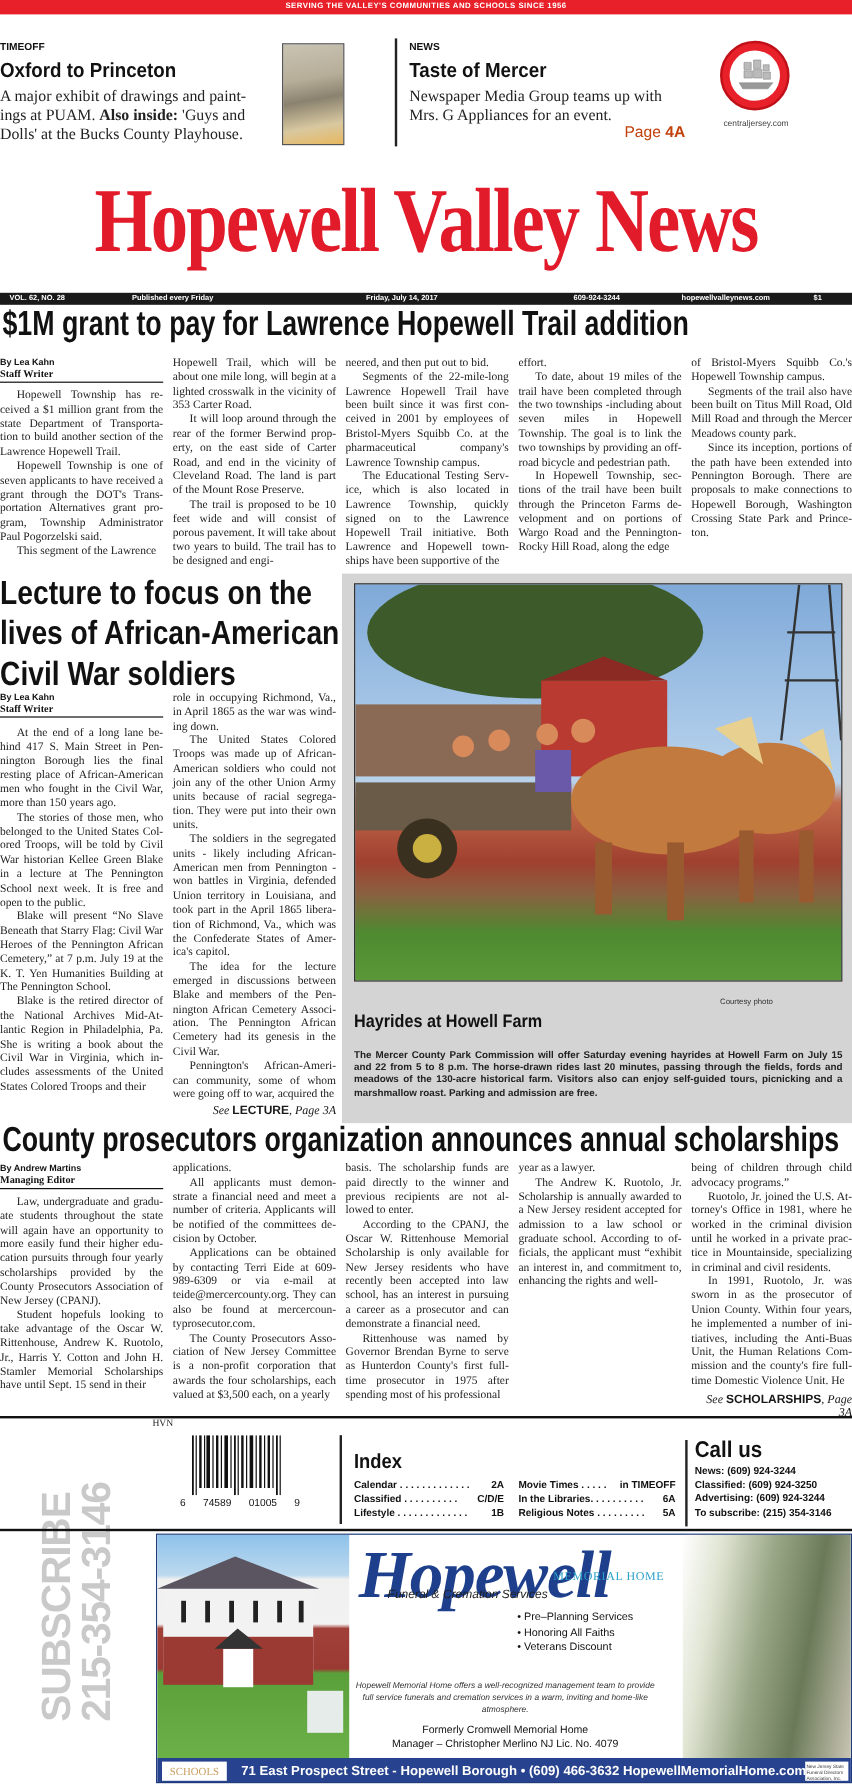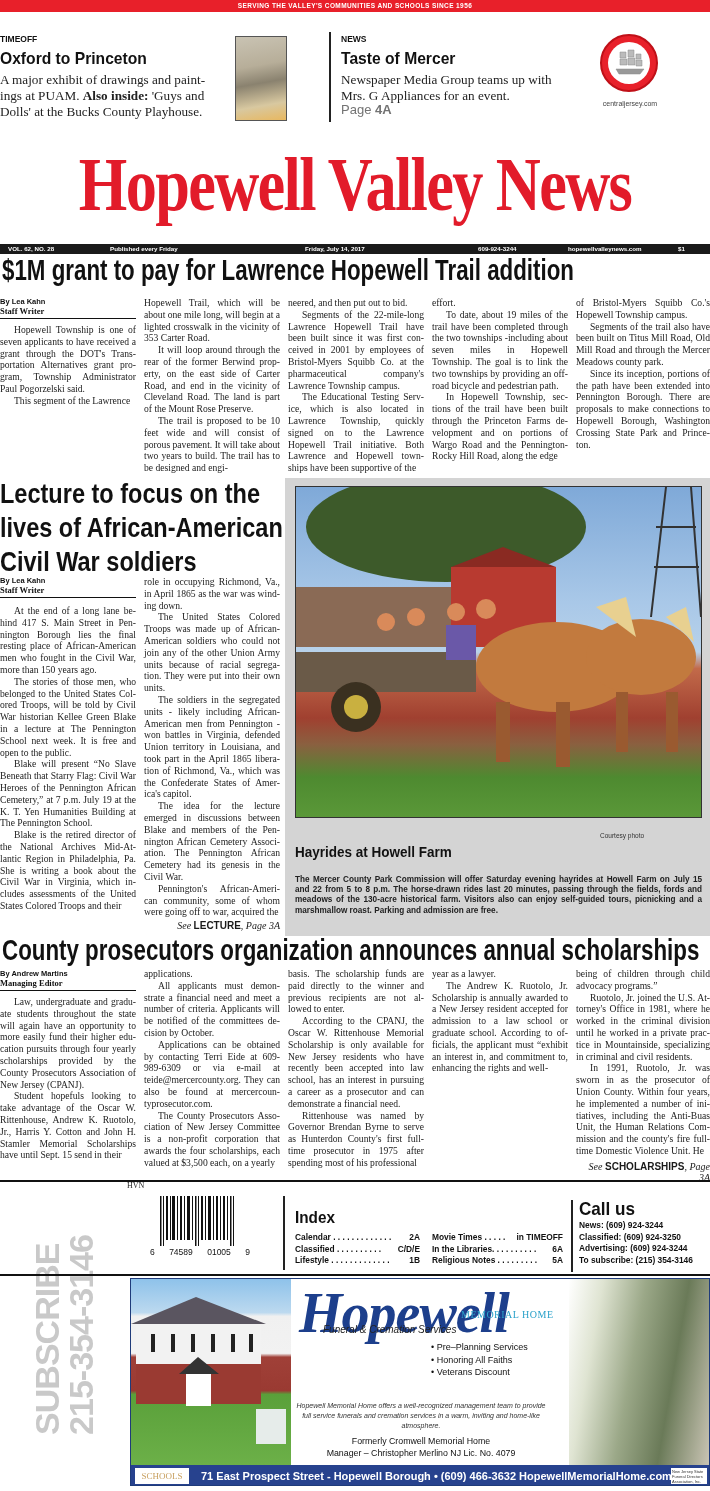--- a/index.html
+++ b/index.html
@@ -61,21 +61,21 @@
   <div class="teaser-head" style="margin-top:5px">Oxford to Princeton</div>
   <div class="teaser-body" style="margin-top:3px"><span>A major exhibit of drawings and paint-ings at PUAM. </span><b>Also inside:</b><span> 'Guys and Dolls' at the Bucks County Playhouse.</span></div>
 </div>
 <div class="abs thumb"></div>
 <div class="abs vrule"></div>
 
 <div class="abs" style="left:341px;top:34px;width:230px">
   <div class="teaser-kicker">NEWS</div>
   <div class="teaser-head" style="margin-top:5px">Taste of Mercer</div>
   <div class="teaser-body" style="margin-top:3px">Newspaper Media Group teams up with Mrs. G Appliances for an event.</div>
-  <div style="font-family:'Liberation Sans',sans-serif;font-size:13px;color:#737373;margin-top:-2px"><span>Page </span><b>4A</b></div>
+  <div style="text-align:right;font-family:'Liberation Sans',sans-serif;font-size:13px;color:#c2410c;margin-top:-2px"><span>Page </span><b>4A</b></div>
 </div>
 
 <div class="abs logo-circle"></div>
 <div class="abs logo-inner">
   <svg width="42" height="42" viewBox="0 0 42 42">
       <g fill="#bbb" stroke="#888" stroke-width=".5">
         <path d="M12 10h6v6h-6zM12 17h7v6h-7zM20 8h6v7h-6zM20 16h7v7h-7zM28 12h5v5h-5zM28 18h6v6h-6z"></path>
         <path d="M8 27h28l-4 5H11z" fill="#999"></path>
       </g>
     </svg>
@@ -92,20 +92,21 @@
   <span style="left:568px">hopewellvalleynews.com</span>
   <span style="left:678px">$1</span>
 </div>
 
 <div class="abs h1" style="left:2px;top:256px;font-size:29px;transform:scaleX(.77)">$1M grant to pay for Lawrence Hopewell Trail addition</div>
 <div class="abs" style="left:0;top:297px;width:136px">
   <div class="byline">By Lea Kahn</div>
   <div class="bytitle">Staff Writer</div>
 </div>
 <div class="abs col" style="left:0;top:324px;width:136px">
+  <p>Hopewell Township has re-ceived a $1 million grant from the state Department of Transporta-tion to build another section of the Lawrence Hopewell Trail.</p>
     <p>Hopewell Township is one of seven applicants to have received a grant through the DOT's Trans-portation Alternatives grant pro-gram, Township Administrator Paul Pogorzelski said.</p>
     <p>This segment of the Lawrence</p>
 </div>
 <div class="abs col" style="left:144px;top:297px;width:136px">
   <p class="noind">Hopewell Trail, which will be about one mile long, will begin at a lighted crosswalk in the vicinity of 353 Carter Road.</p>
     <p>It will loop around through the rear of the former Berwind prop-erty, on the east side of Carter Road, and end in the vicinity of Cleveland Road. The land is part of the Mount Rose Preserve.</p>
     <p>The trail is proposed to be 10 feet wide and will consist of porous pavement. It will take about two years to build. The trail has to be designed and engi-</p>
 </div>
 <div class="abs col" style="left:288px;top:297px;width:136px">
   <p class="noind">neered, and then put out to bid.</p>

